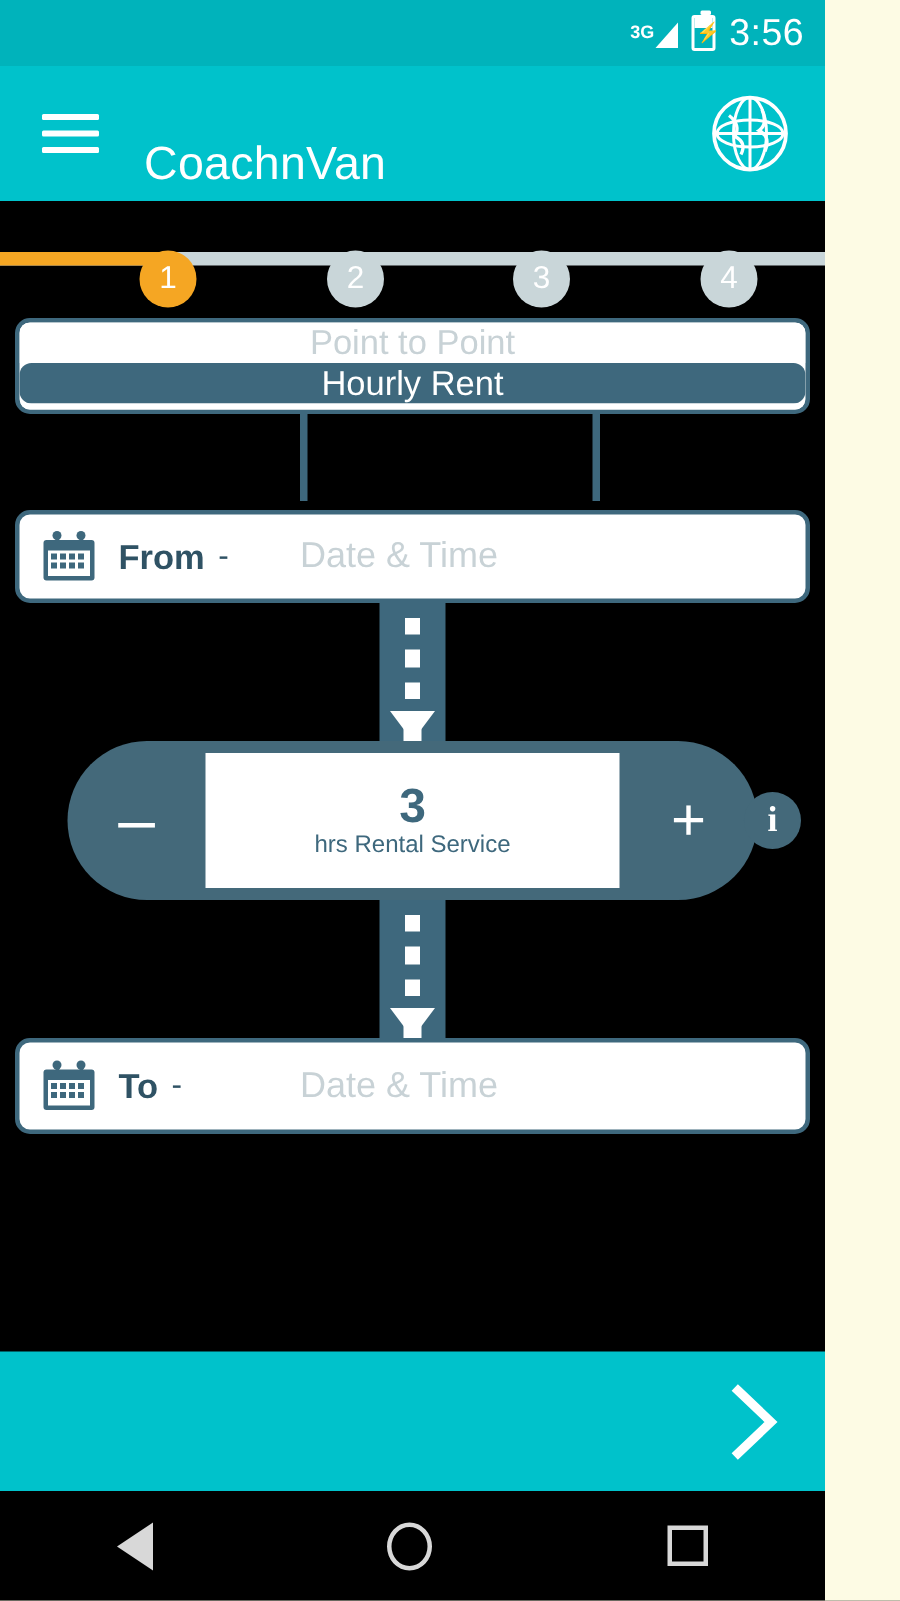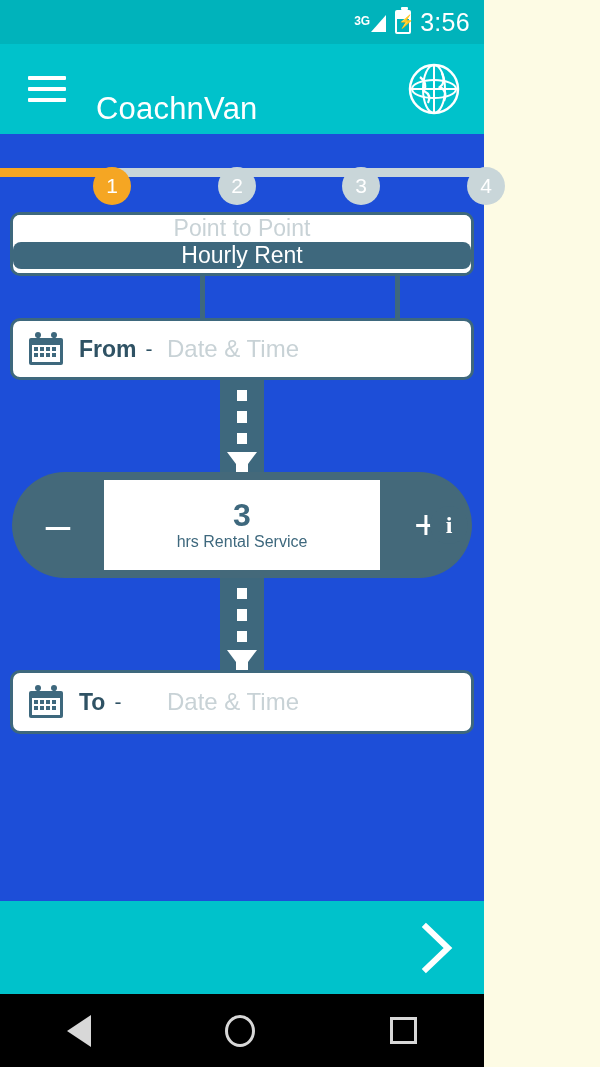--- a/index.html
+++ b/index.html
@@ -2,21 +2,21 @@
 <html><head>
 <meta charset="utf-8">
 <style>
   * { box-sizing: border-box; margin: 0; padding: 0; }
   html, body {
     width: 600px; height: 1067px;
     font-family: "Liberation Sans", sans-serif;
     background: #FDFBE4;
     overflow: hidden;
   }
-  .screen { position: relative; width: 484px; height: 1067px; background: #1d4ed8; }
+  .screen { position: relative; width: 550px; height: 1067px; background: #000000; }
 
   
   .statusbar {
     height: 44px; background: #00B3BB;
     display: flex; align-items: center; justify-content: flex-end;
     padding-right: 14px; gap: 9px;
   }
   .sig-wrap { display: flex; align-items: flex-end; height: 24px; }
   .sig-3g { color: #fff; font-size: 12px; font-weight: bold; line-height: 1; margin-bottom: 7px; }
   .sig-tri {
@@ -205,21 +205,21 @@
   <div class="tabs-wrap">
     <div class="tabs">
       <div class="tab">Point to Point</div>
       <div class="tab active">Hourly Rent</div>
       <div class="tab">Tour</div>
     </div>
     <div class="tab-conn-left"></div>
     <div class="tab-conn-right"></div>
   </div>
 
-  <div class="field" style="margin-top:42px">
+  <div class="field" style="margin-top:64px">
     <svg class="cal-icon" viewBox="0 0 38 36">
       <circle cx="11" cy="4" r="3" fill="#3E687D"></circle>
         <circle cx="27" cy="4" r="3" fill="#3E687D"></circle>
       <rect x="10" y="3" width="2.5" height="7" fill="#3E687D"></rect>
         <rect x="26" y="3" width="2.5" height="7" fill="#3E687D"></rect>
       <rect x="2" y="7" width="34" height="27" rx="2" fill="#3E687D"></rect>
       <rect x="5" y="14" width="28" height="17" fill="#fff"></rect>
       <g fill="#3E687D">
         <rect x="7" y="16" width="4" height="4"></rect>
           <rect x="13" y="16" width="4" height="4"></rect>

